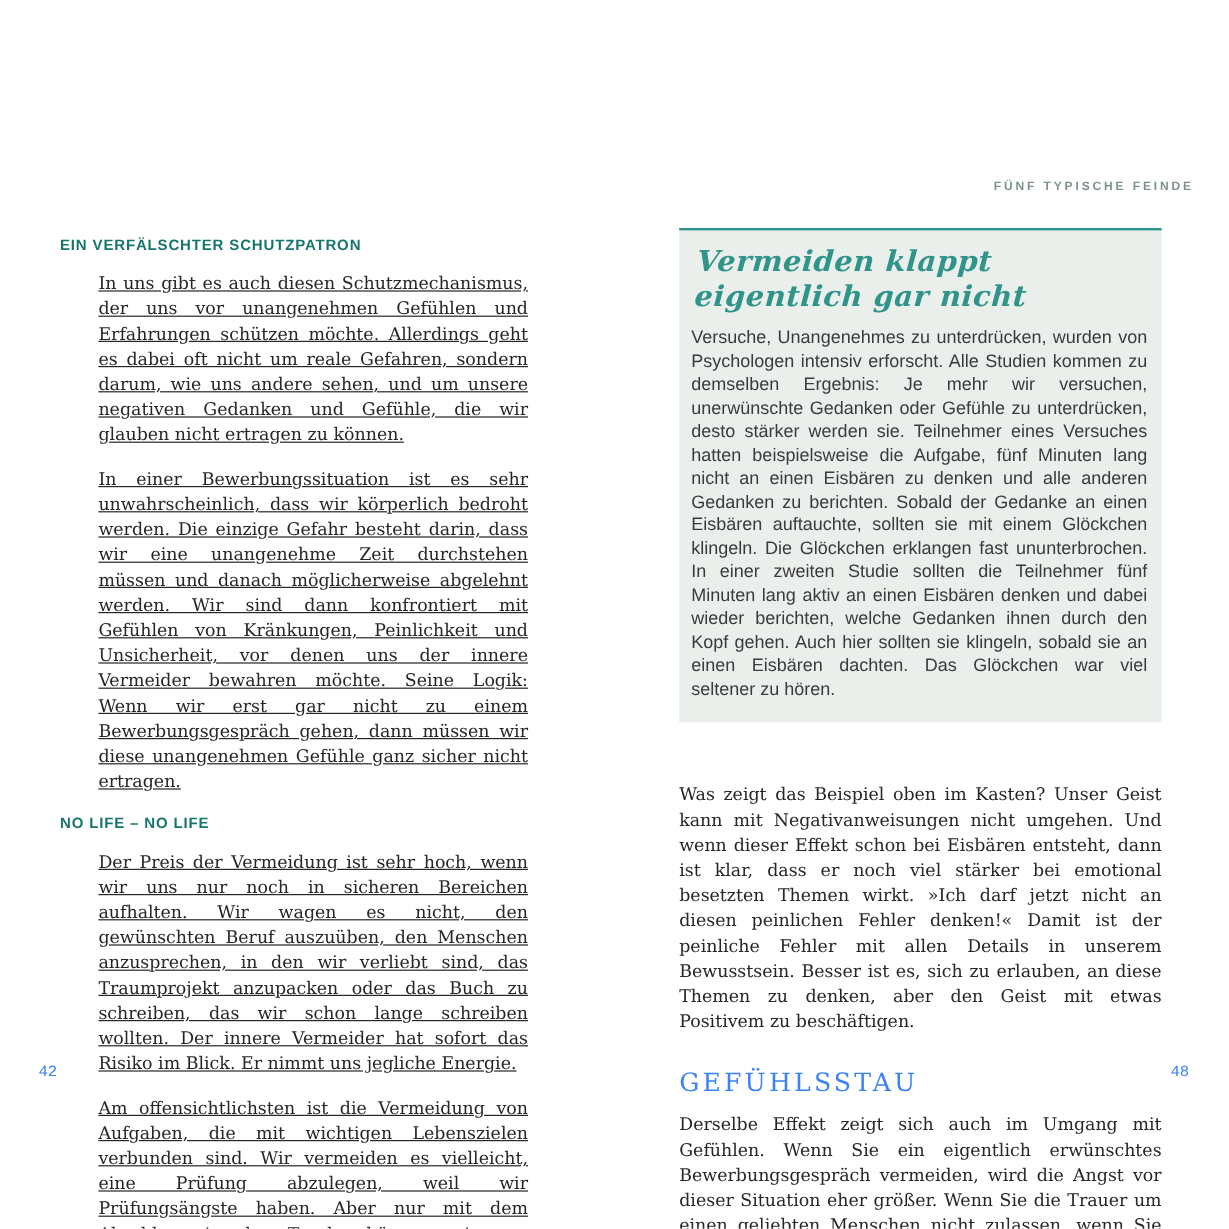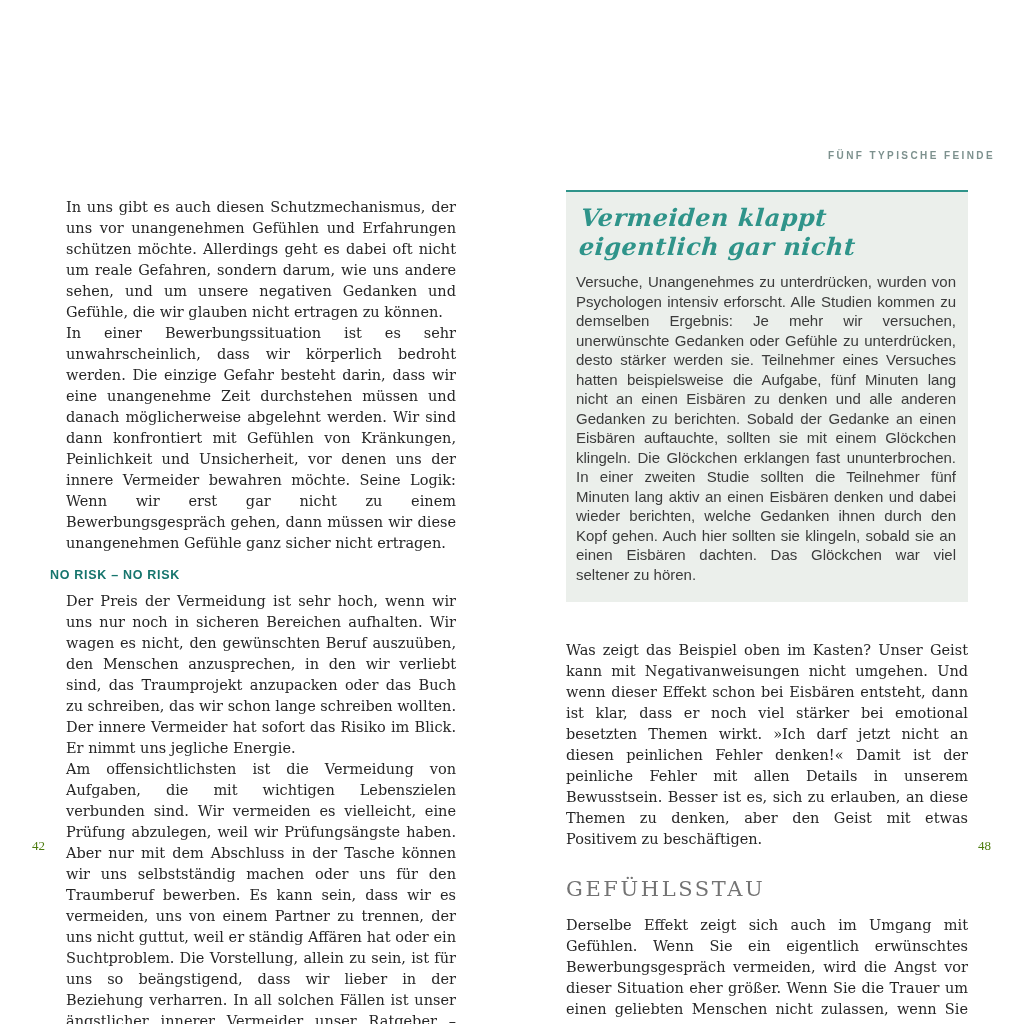--- a/index.html
+++ b/index.html
@@ -43,21 +43,21 @@
   }
   .body-block {
     padding-left: 16px;
   }
   .body-text {
     font-size: 14.5px;
     line-height: 21px;
     color: #262626;
     text-align: justify;
   }
-  .body-text p { margin: 0; }
+  .body-text p { margin: 16px; text-decoration: underline; }
   .section-gap { margin-top: 14px; }
   .infobox {
     border-top: 2px solid #2f948a;
     background: #ebefeb;
     padding: 9px 12px 18px 10px;
     box-sizing: border-box;
   }
   .infobox-title {
     font-family: "DejaVu Serif", serif;
     font-style: italic;
@@ -70,55 +70,56 @@
     transform-origin: left bottom;
   }
   .infobox-text {
     font-family: "Liberation Sans", sans-serif;
     font-size: 15px;
     line-height: 19.5px;
     color: #3b3b3b;
     text-align: justify;
   }
   .after-box {
-    margin-top: 38px;
+    margin-top: 51px;
   }
   .chapter-heading {
     font-family: "DejaVu Serif", serif;
     font-size: 21px;
     font-weight: 400;
     letter-spacing: 2.6px;
-    color: #737373;
+    color: #3b82f6;
     margin: 27px 0 0 0;
   }
   .chapter-body {
     margin-top: 14px;
   }
   .pagenum {
     position: absolute;
-    top: 838px;
+    top: 886px;
     font-size: 13px;
-    color: #4d7c0f;
-    font-family: Liberation Serif, serif;
+    color: #3b82f6;
+    font-family: Liberation Mono, monospace;
   }
   .pagenum-left { left: 32px; }
   .pagenum-right { right: 33px; }
 </style>
 </head>
 <body>
 
 <div class="running-header">FÜNF TYPISCHE FEINDE</div>
 
 <div class="left-col">
+  <h3 class="kicker">EIN VERFÄLSCHTER SCHUTZPATRON</h3>
   <div class="body-block body-text">
     <p>In uns gibt es auch diesen Schutzmechanismus, der uns vor unangenehmen Gefühlen und Erfahrungen schützen möchte. Allerdings geht es dabei oft nicht um reale Gefahren, sondern darum, wie uns andere sehen, und um unsere negativen Gedanken und Gefühle, die wir glauben nicht ertragen zu können.</p>
     <p>In einer Bewerbungssituation ist es sehr unwahrscheinlich, dass wir körperlich bedroht werden. Die einzige Gefahr besteht darin, dass wir eine unangenehme Zeit durchstehen müssen und danach möglicherweise abgelehnt werden. Wir sind dann konfrontiert mit Gefühlen von Kränkungen, Peinlichkeit und Unsicherheit, vor denen uns der innere Vermeider bewahren möchte. Seine Logik: Wenn wir erst gar nicht zu einem Bewerbungsgespräch gehen, dann müssen wir diese unangenehmen Gefühle ganz sicher nicht ertragen.</p>
   </div>
 
-  <h3 class="kicker section-gap">NO RISK – NO RISK</h3>
+  <h3 class="kicker section-gap">NO LIFE – NO LIFE</h3>
   <div class="body-block body-text">
     <p>Der Preis der Vermeidung ist sehr hoch, wenn wir uns nur noch in sicheren Bereichen aufhalten. Wir wagen es nicht, den gewünschten Beruf auszuüben, den Menschen anzusprechen, in den wir verliebt sind, das Traumprojekt anzupacken oder das Buch zu schreiben, das wir schon lange schreiben wollten. Der innere Vermeider hat sofort das Risiko im Blick. Er nimmt uns jegliche Energie.</p>
     <p>Am offensichtlichsten ist die Vermeidung von Aufgaben, die mit wichtigen Lebenszielen verbunden sind. Wir vermeiden es vielleicht, eine Prüfung abzulegen, weil wir Prüfungsängste haben. Aber nur mit dem Abschluss in der Tasche können wir uns selbstständig machen oder uns für den Traumberuf bewerben. Es kann sein, dass wir es vermeiden, uns von einem Partner zu trennen, der uns nicht guttut, weil er ständig Affären hat oder ein Suchtproblem. Die Vorstellung, allein zu sein, ist für uns so beängstigend, dass wir lieber in der Beziehung verharren. In all solchen Fällen ist unser ängstlicher innerer Vermeider unser Ratgeber – wenig hilfreich auf lange Sicht.</p>
   </div>
 </div>
 
 <div class="right-col">
   <div class="infobox">
     <div class="infobox-title">Vermeiden klappt eigentlich gar nicht</div>
     <div class="infobox-text">Versuche, Unangenehmes zu unterdrücken, wurden von Psychologen intensiv erforscht. Alle Studien kommen zu demselben Ergebnis: Je mehr wir versuchen, unerwünschte Gedanken oder Gefühle zu unterdrücken, desto stärker werden sie. Teilnehmer eines Versuches hatten beispielsweise die Aufgabe, fünf Minuten lang nicht an einen Eisbären zu denken und alle anderen Gedanken zu berichten. Sobald der Gedanke an einen Eisbären auftauchte, sollten sie mit einem Glöckchen klingeln. Die Glöckchen erklangen fast ununterbrochen. In einer zweiten Studie sollten die Teilnehmer fünf Minuten lang aktiv an einen Eisbären denken und dabei wieder berichten, welche Gedanken ihnen durch den Kopf gehen. Auch hier sollten sie klingeln, sobald sie an einen Eisbären dachten. Das Glöckchen war viel seltener zu hören.</div>

